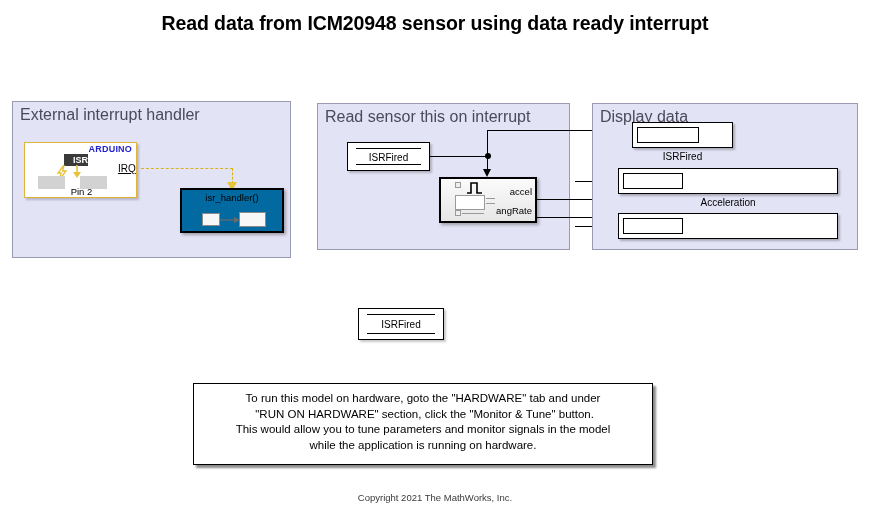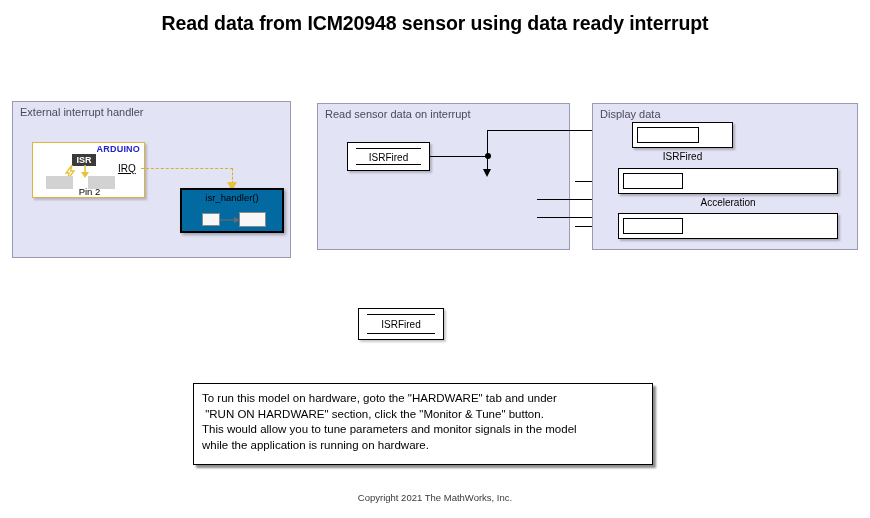--- a/index.html
+++ b/index.html
@@ -37,42 +37,42 @@
   .area {
     position: absolute;
     background: #e3e3f6;
     border: 1px solid #9a9ab4;
     box-sizing: border-box;
   }
   .area-label {
     position: absolute;
     left: 7px;
     top: 4px;
-    font-size: 11px;
+    font-size: 16px;
     color: #4a4a5a;
     white-space: nowrap;
   }
 
   #area-external  { left: 12px;  top: 101px; width: 279px; height: 157px; }
   #area-read      { left: 317px; top: 103px; width: 253px; height: 147px; }
   #area-display   { left: 592px; top: 103px; width: 266px; height: 147px; }
   #area-dsm       { left: 317px; top: 277px; width: 173px; height: 80px; }
 
   .blk-label-under {
     position: absolute;
     font-size: 10px;
     color: #000000;
     text-align: center;
     white-space: nowrap;
   }
 
   
   #arduino-block {
     position: absolute;
-    left: 32px; top: 142px; width: 113px; height: 56px;
+    left: 24px; top: 142px; width: 113px; height: 56px;
     background: #ffffff;
     border: 1.5px solid #e2b33c;
     box-sizing: border-box;
     box-shadow: 2px 2px 2px rgba(0,0,0,0.20);
   }
   #arduino-word {
     position: absolute;
     right: 4px; top: 1px;
     font-size: 9px;
     font-weight: bold;
@@ -81,21 +81,21 @@
   }
   #isr-badge {
     position: absolute;
     left: 39px; top: 11px;
     width: 24px; height: 12px;
     background: #3a3a3a;
     color: #ffffff;
     font-size: 9px;
     font-weight: bold;
     line-height: 12px;
-    text-align: center;
+    text-align: right;
   }
   .ard-pad {
     position: absolute;
     background: #d2d2d2;
     width: 27px; height: 13px;
     top: 33px;
   }
   #ard-pad-left  { left: 13px; }
   #ard-pad-right { left: 55px; }
   #pin2-label {
@@ -291,20 +291,21 @@
 
   
   #annotation-note {
     position: absolute;
     left: 193px; top: 383px; width: 460px; height: 82px;
     background: #ffffff;
     border: 1.5px solid #000000;
     box-sizing: border-box;
     box-shadow: 3px 3px 2px rgba(0,0,0,0.45);
     padding: 7px 8px 0 8px;
+    text-align: center;
   }
   #annotation-note .nline {
     font-size: 11.5px;
     line-height: 15.5px;
     color: #000000;
     white-space: pre;
   }
 
   
   #copyright {
@@ -354,39 +355,52 @@
     <div id="isr-handler-title">isr_handler()</div>
     <div class="mini-port" style="left:20px; top:23px; width:18px; height:13px;"></div>
     <div class="mini-port" style="left:57px; top:22px; width:27px; height:15px;"></div>
     <svg style="position:absolute; left:38px; top:26px;" width="21" height="8" viewBox="0 0 21 8">
       <line x1="0" y1="4" x2="15" y2="4" stroke="#6a6a6a" stroke-width="1.2"></line>
       <polygon points="14,1 20,4 14,7" fill="#6a6a6a"></polygon>
     </svg>
   </div>
 
   <div class="area" id="area-read">
-    <div class="area-label">Read sensor data on interrupt</div>
+    <div class="area-label">Read sensor this on interrupt</div>
   </div>
 
   <div class="dsblock" id="ds-read-isrfired">
     <div class="rule top"></div>
     <div class="ds-name">ISRFired</div>
     <div class="rule bot"></div>
   </div>
 
   <div class="wire-h" style="left:430px; top:156px; width:58px;"></div>
   <div class="junction-dot" style="left:485px; top:153px;"></div>
 
   <div class="wire-v" style="left:487px; top:130px; height:27px;"></div>
   <div class="wire-h" style="left:487px; top:130px; width:132px;"></div>
   <div class="arrow-r" style="left:617px; top:126px;"></div>
 
   <div class="wire-v" style="left:487px; top:156px; height:14px;"></div>
   <div class="arrow-d" style="left:483px; top:169px;"></div>
 
+  <div id="sensor-block">
+    <div class="sq-sm" style="left:14px; top:3px;"></div>
+    <svg id="pulse-glyph" viewBox="0 0 16 12">
+      <path d="M0 11 L4 11 L4 1 L10 1 L10 11 L15 11" fill="none" stroke="#000000" stroke-width="1.6"></path>
+    </svg>
+    <div id="sensor-rect"></div>
+    <div class="sensor-pin" style="top:19px;"></div>
+    <div class="sensor-pin" style="top:24px;"></div>
+    <div class="sq-sm" style="left:14px; top:31px;"></div>
+    <div class="sensor-pin" style="left:21px; top:34px; width:22px;"></div>
+    <div id="sensor-port-accel">accel</div>
+    <div id="sensor-port-angrate">angRate</div>
+  </div>
 
   <div class="wire-h" style="left:537px; top:199px; width:72px;"></div>
   <div class="wire-v" style="left:608px; top:181px; height:19px;"></div>
   <div class="wire-h" style="left:575px; top:181px; width:35px;"></div>
   <div class="arrow-r" style="left:604px; top:177px;"></div>
 
   <div class="wire-h" style="left:537px; top:217px; width:72px;"></div>
   <div class="wire-v" style="left:608px; top:217px; height:10px;"></div>
   <div class="wire-h" style="left:575px; top:226px; width:35px;"></div>
   <div class="arrow-r" style="left:604px; top:222px;"></div>

